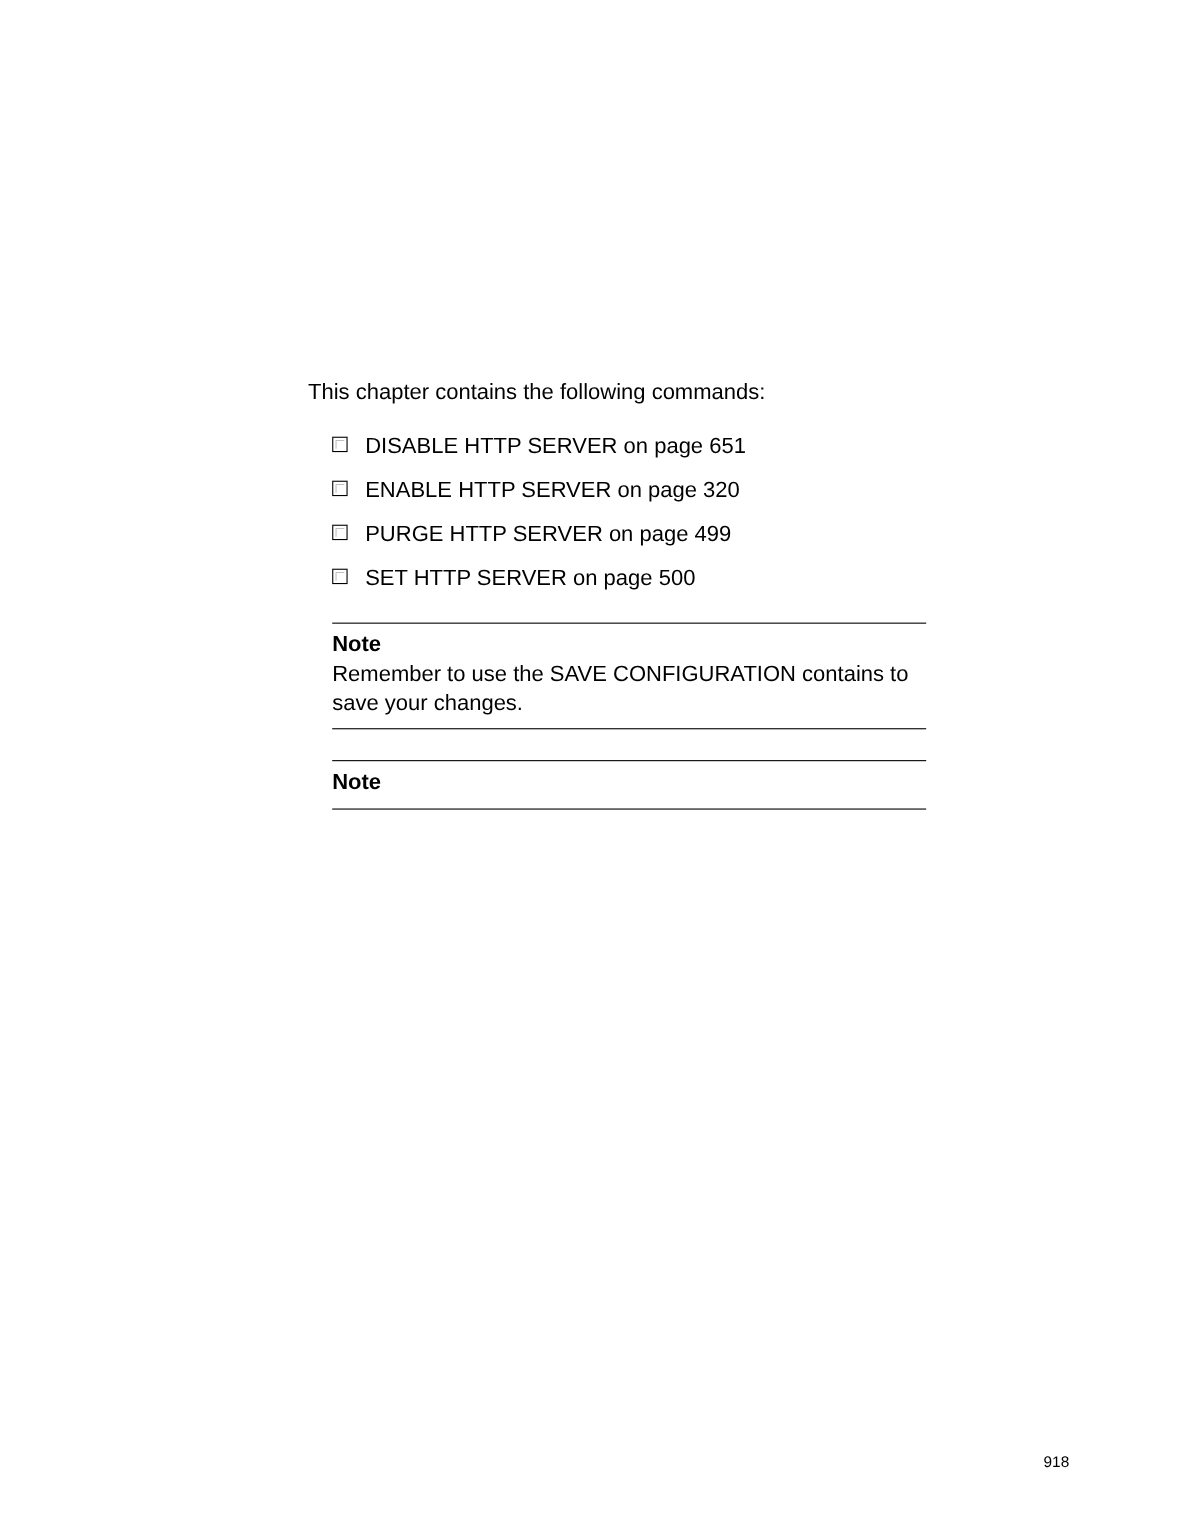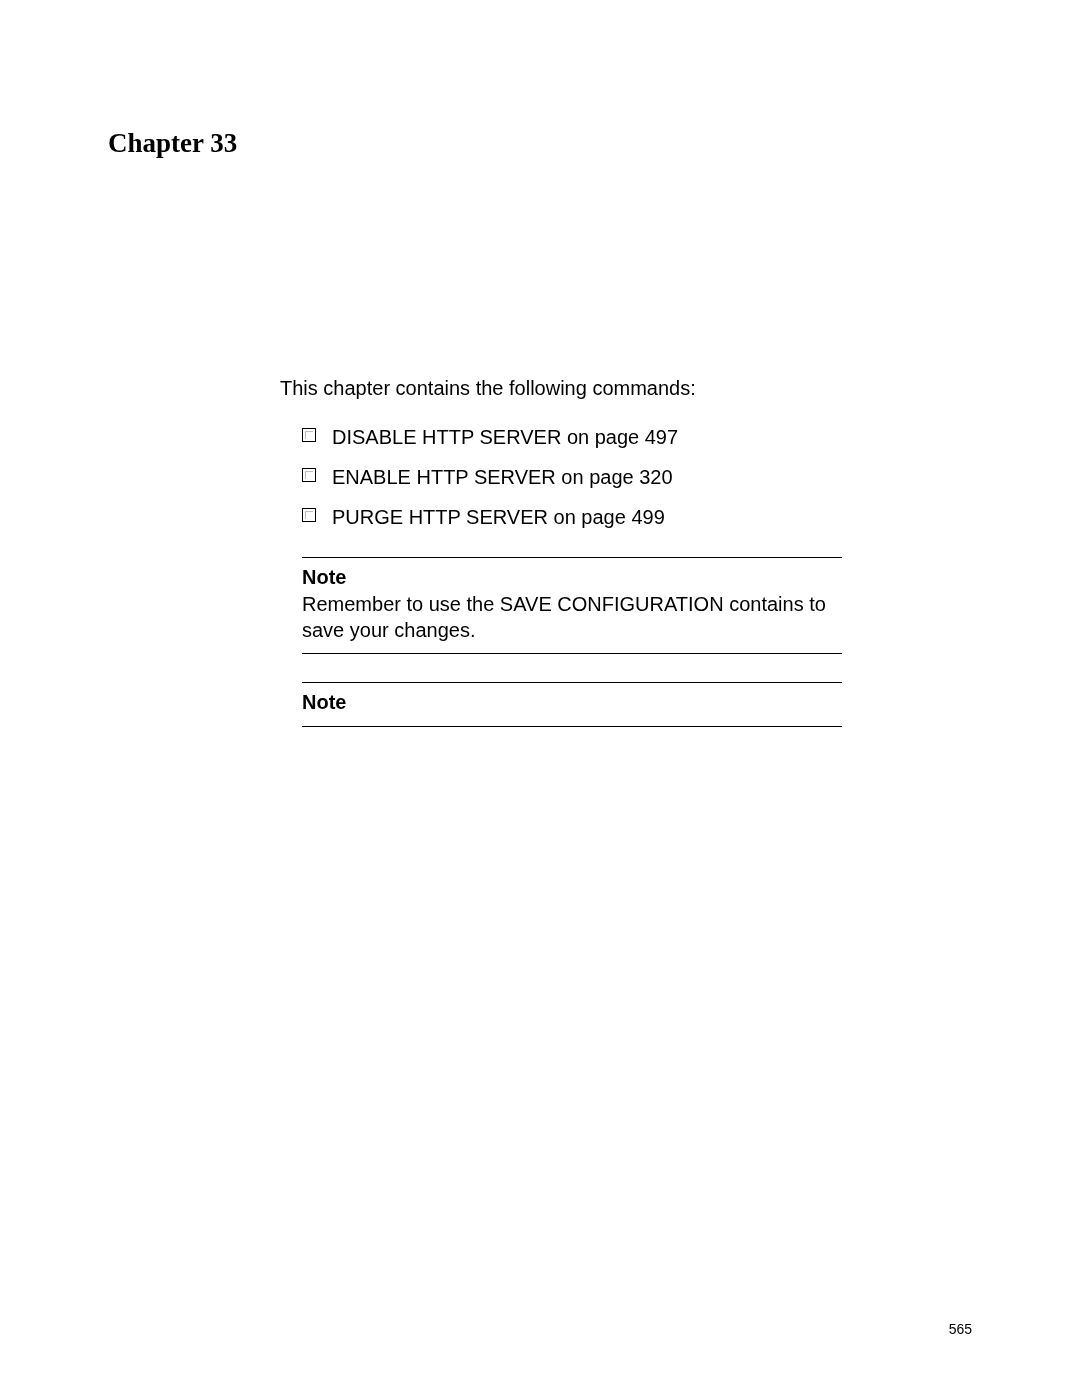--- a/index.html
+++ b/index.html
@@ -97,44 +97,47 @@
       bottom: 60px;
       right: 108px;
       font-size: 14px;
     }
   </style>
 </head>
 <body>
 
 <div class="page">
 
-  <div class="chapter-label">Chapter 33</div>
 
   <div class="body-area">
     <div class="intro">This chapter contains the following commands:</div>
 
     <ul class="command-list">
       <li>
         <span class="bullet"></span>
-        <span>DISABLE HTTP SERVER on page 497</span>
+        <span>DISABLE HTTP SERVER on page 651</span>
       </li>
       <li>
         <span class="bullet"></span>
         <span>ENABLE HTTP SERVER on page 320</span>
       </li>
       <li>
         <span class="bullet"></span>
         <span>PURGE HTTP SERVER on page 499</span>
+      </li>
+      <li>
+        <span class="bullet"></span>
+        <span>SET HTTP SERVER on page 500</span>
       </li>
     </ul>
 
     <div class="note-block">
       <div class="note-title">Note</div>
       <div class="note-body">Remember to use the SAVE CONFIGURATION contains to save your changes.</div>
     </div>
 
     <div class="note-block">
       <div class="note-title">Note</div>
     </div>
   </div>
 
-  <div class="page-number">565</div>
+  <div class="page-number">918</div>
 </div>
 
 </body></html>

